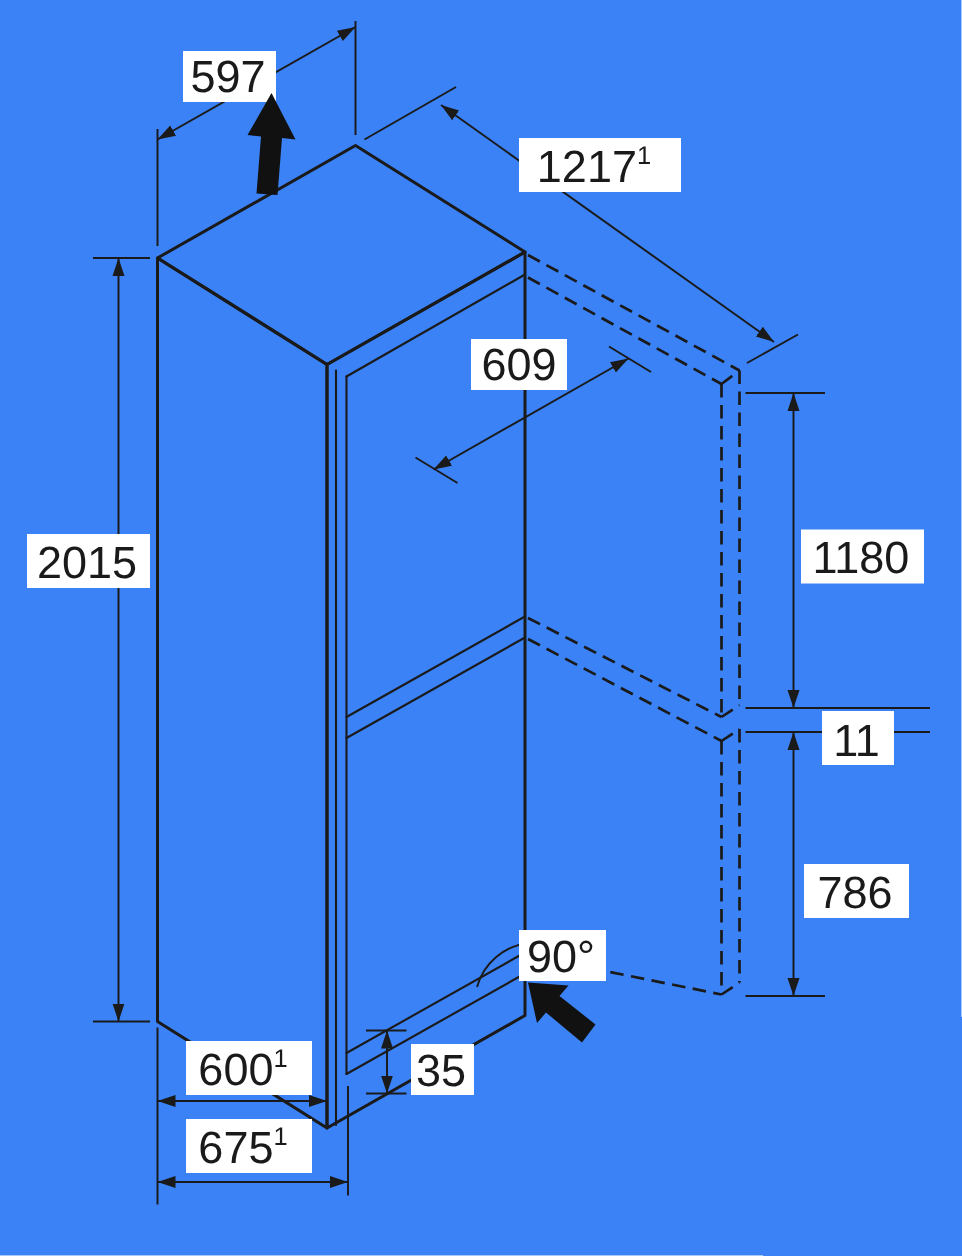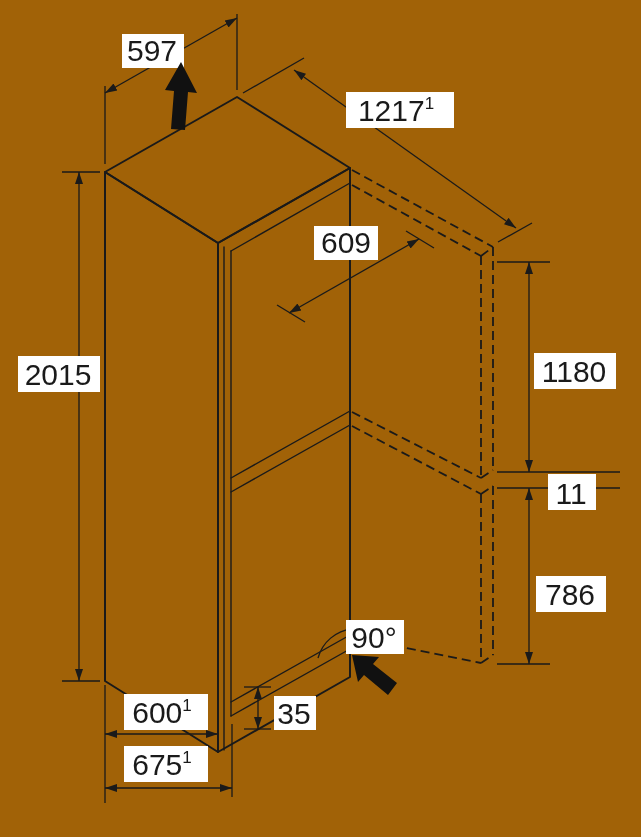--- a/index.html
+++ b/index.html
@@ -1,16 +1,16 @@
 <!DOCTYPE html>
 <html><head>
 <meta charset="utf-8">
 <style>
   html,body{margin:0;padding:0;background:#ffffff;}
-  .page{position:relative;width:641px;height:837px;background:#a16207;overflow:hidden;
+  .page{position:relative;width:641px;height:837px;background:#3b82f6;overflow:hidden;
         font-family:"Liberation Sans", sans-serif;}
   svg{position:absolute;left:0;top:0;}
   svg text{font-family:"Liberation Sans", sans-serif;fill:#1a1a1a;font-size:30px;}
   .sup{font-size:17px;}
   .solid{stroke:#1a1a1a;stroke-width:2;fill:none;stroke-linejoin:round;stroke-linecap:round;}
   .thin{stroke:#1a1a1a;stroke-width:1.4;fill:none;stroke-linecap:round;}
   .dash{stroke:#1a1a1a;stroke-width:1.8;fill:none;stroke-dasharray:9 5;stroke-linecap:butt;}
   .dim{stroke:#1a1a1a;stroke-width:1.3;fill:none;}
   .lbl-bg{fill:#ffffff;}
   .arrow{fill:#111111;stroke:none;}

